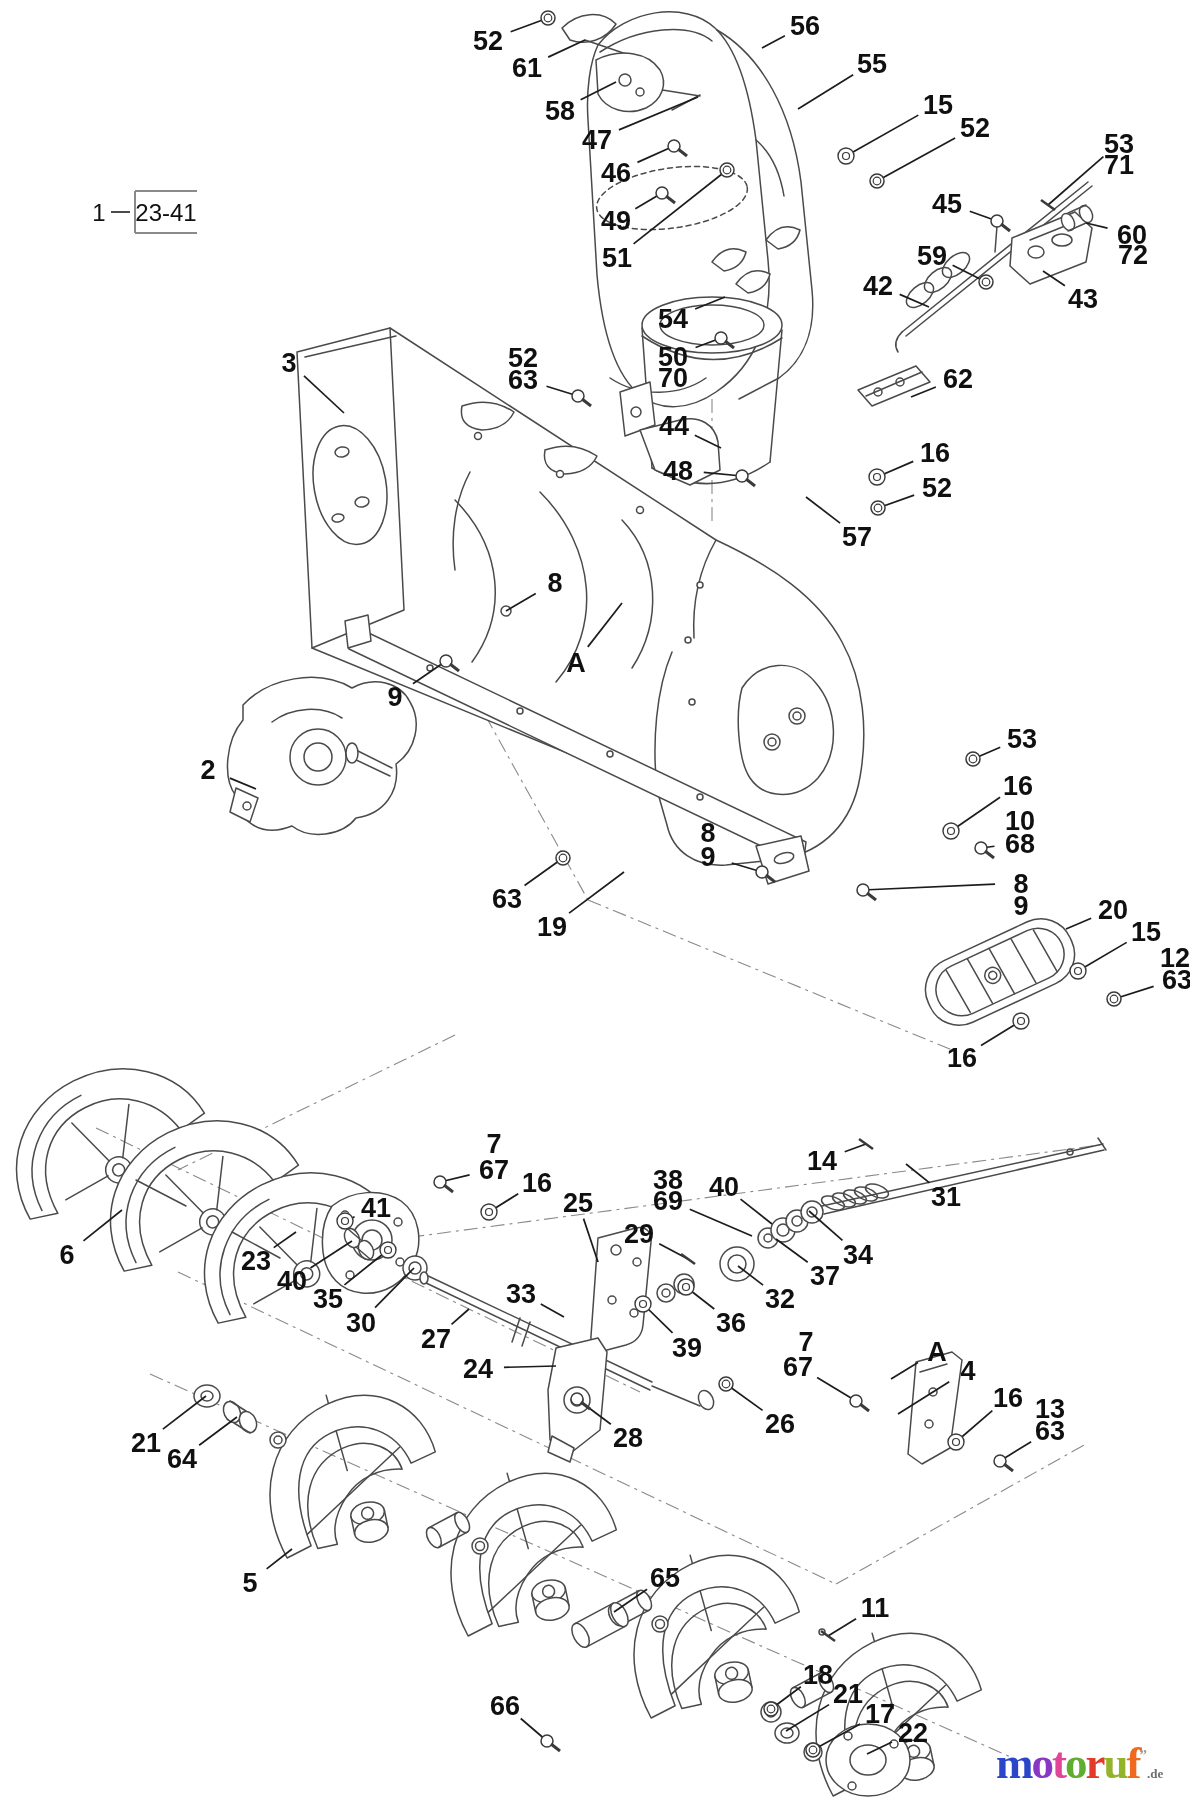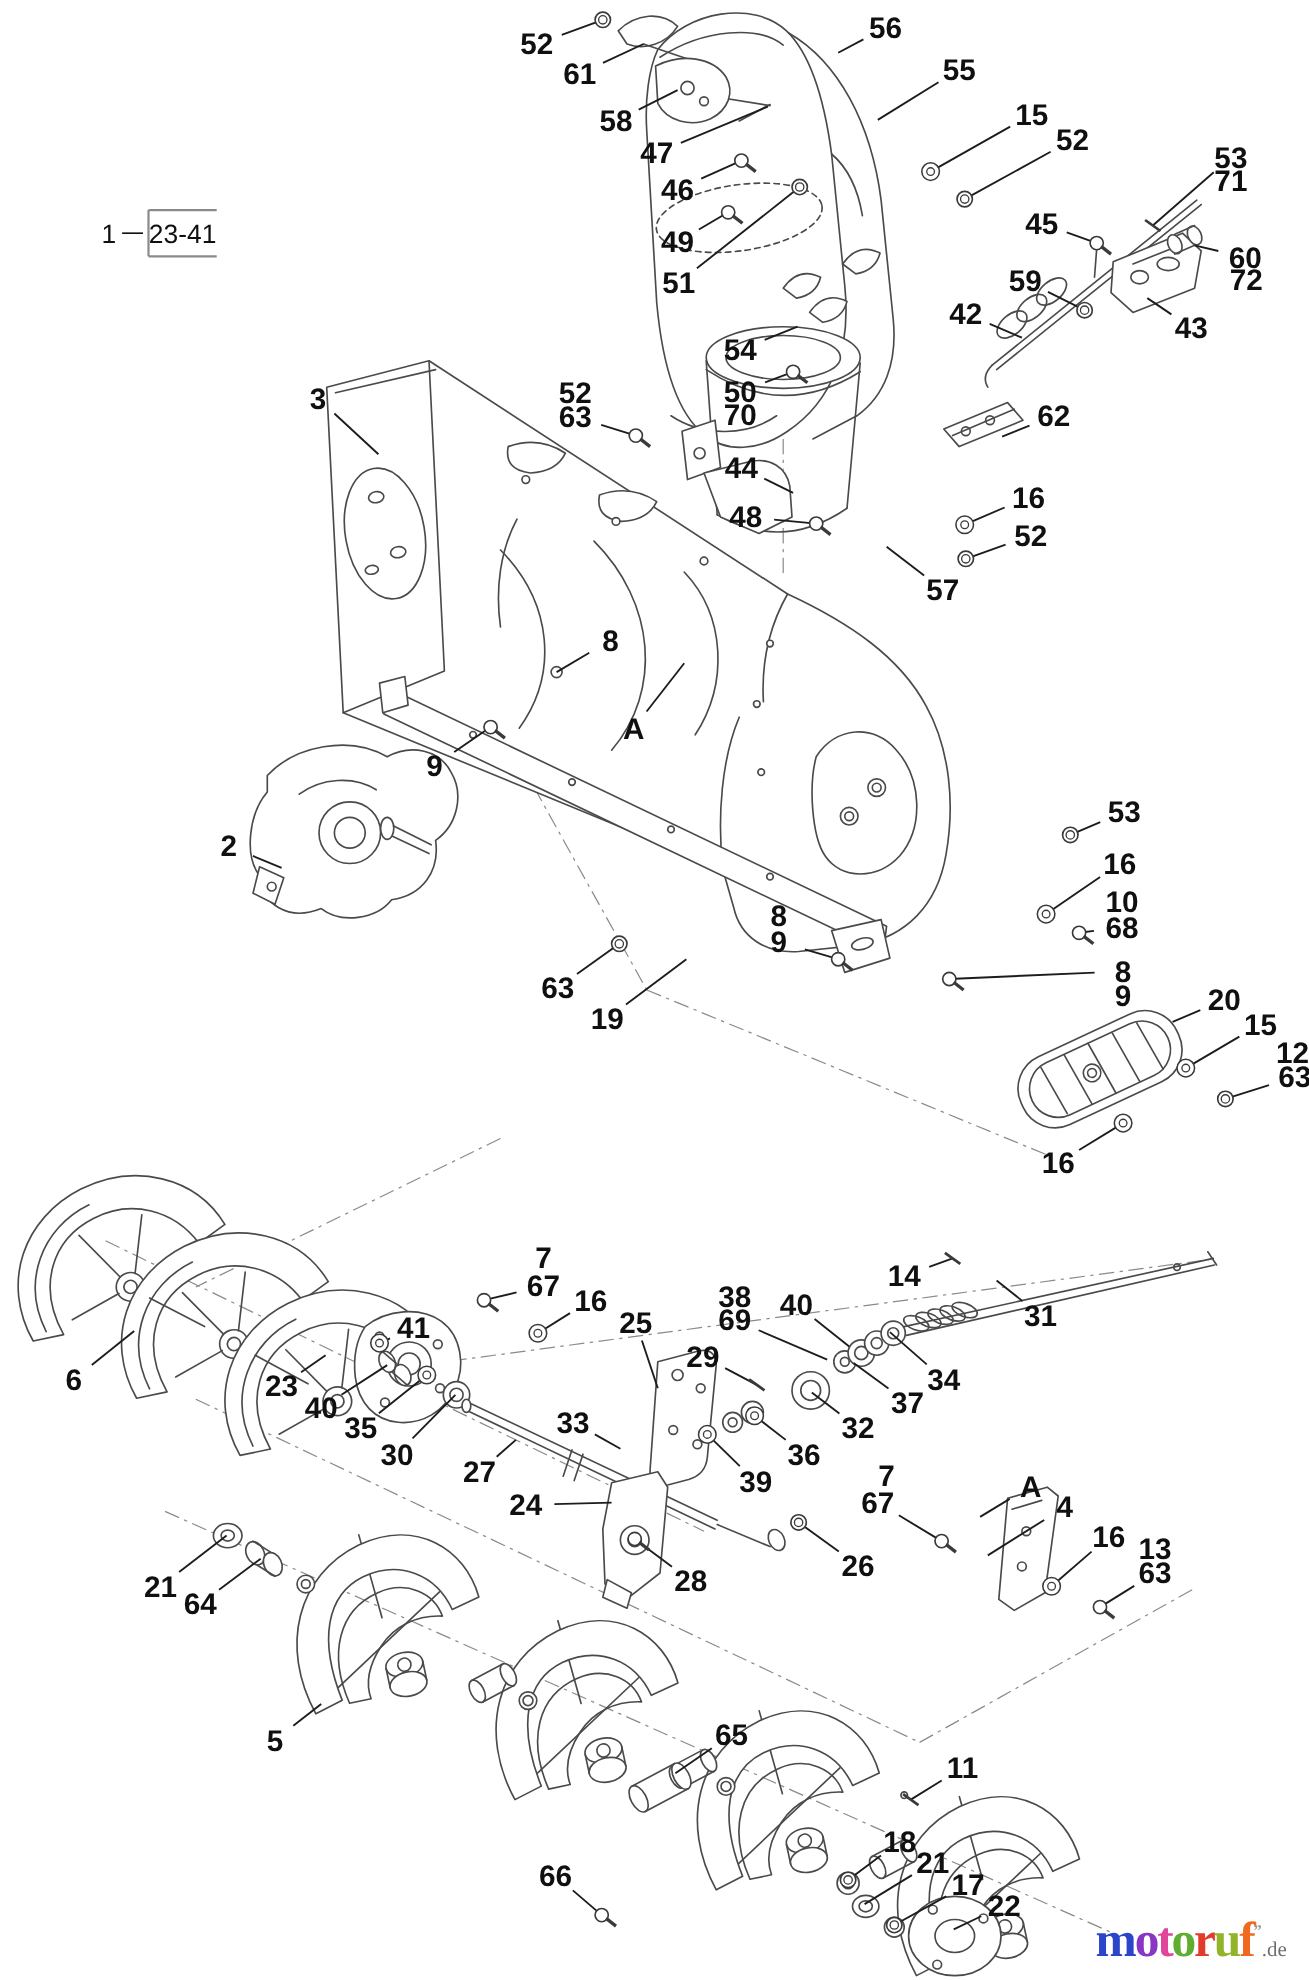--- a/index.html
+++ b/index.html
@@ -3,21 +3,21 @@
 <meta charset="utf-8">
 <style>
   html,body{margin:0;padding:0;background:#fff;width:1190px;height:1800px;overflow:hidden;
     font-family:"Liberation Sans",sans-serif;}
   #stage{position:relative;width:1190px;height:1800px;background:#fff;}
   #diagram-svg{position:absolute;left:0;top:0;}
   .callout-text{font-family:"Liberation Sans",sans-serif;font-weight:bold;font-size:27px;fill:#101010;}
   .note-text{font-family:"Liberation Sans",sans-serif;font-size:24px;fill:#101010;}
   #logo{position:absolute;left:996px;top:1741px;width:190px;white-space:nowrap;
     font-family:"Liberation Serif",serif;font-weight:bold;font-size:45px;letter-spacing:-2px;line-height:1;}
-  #logo .suffix{font-size:19px;font-weight:normal;letter-spacing:0;}
+  #logo .suffix{font-size:13px;font-weight:bold;letter-spacing:0;}
   #logo .mark{font-size:15px;vertical-align:18px;letter-spacing:0;}
 </style>
 </head>
 <body>
 
 <div id="stage">
   <svg id="diagram-svg" width="1190" height="1800" viewBox="0 0 1190 1800" xmlns="http://www.w3.org/2000/svg">
 
     <g stroke="#8a8a8a" stroke-width="1.1" fill="none" stroke-dasharray="14 5 3 5">
       <path d="M660,92 L660,306"></path>

